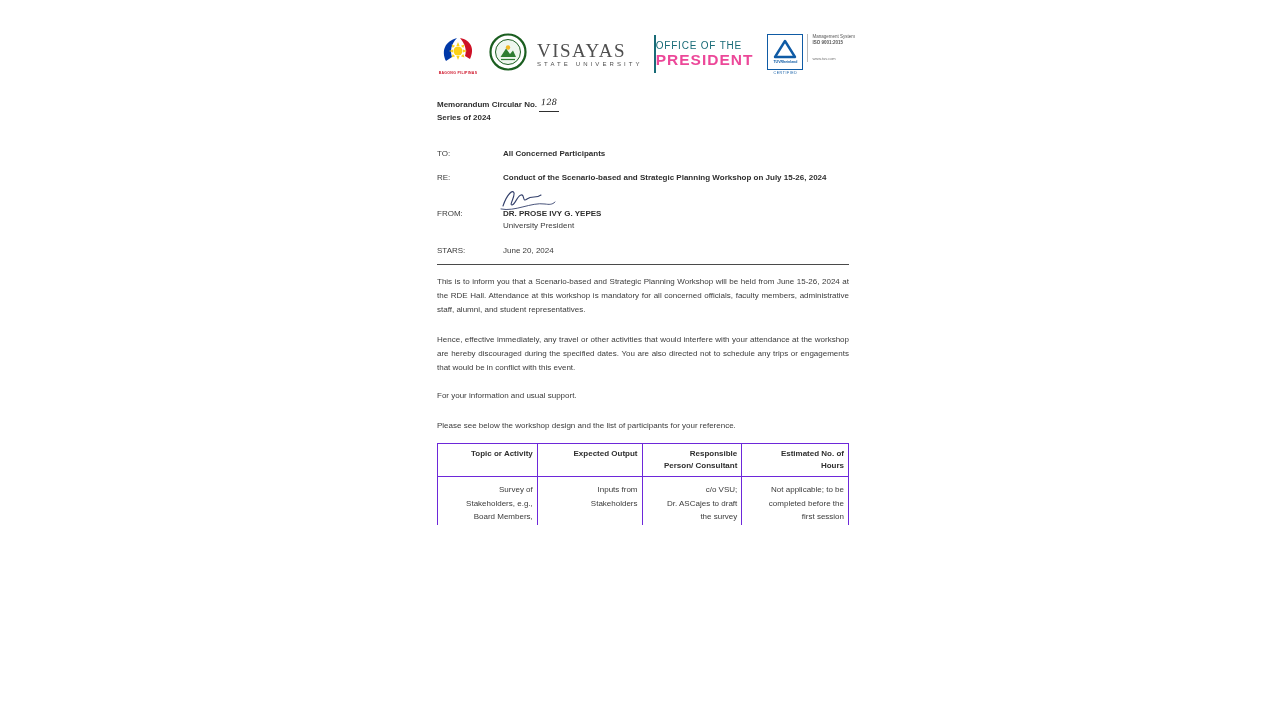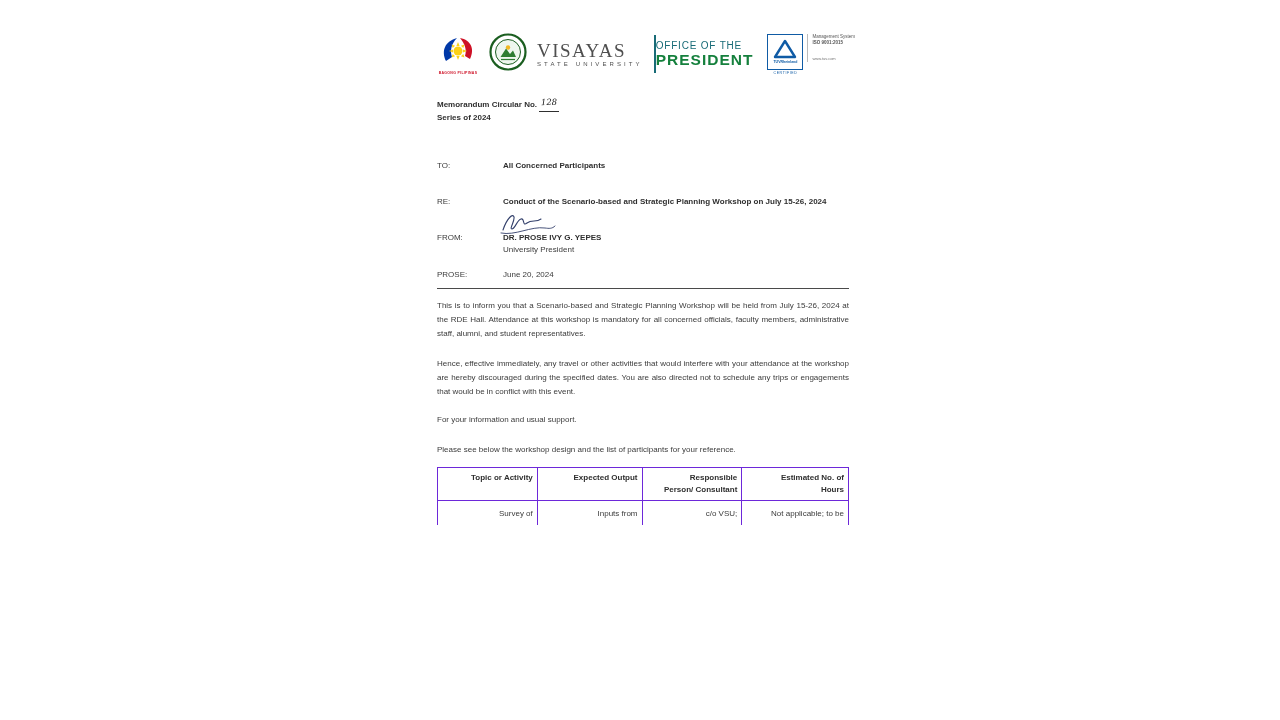--- a/index.html
+++ b/index.html
@@ -12,39 +12,39 @@
   .hdr { display:flex; align-items:center; height:52px; }
   .bagong { width:42px; text-align:center; flex:none; }
   .bagong-txt { font-size:3.5px; font-weight:bold; color:#ce1126; letter-spacing:.3px; margin-top:1px; }
   .seal { flex:none; margin-left:10px; }
   .wordmark { margin-left:10px; flex:none; }
   .wm1 { font-family:"Liberation Serif", serif; font-size:19px; letter-spacing:1.5px; color:#4f4f4f; line-height:19px; }
   .wm2 { font-size:6px; letter-spacing:3.1px; color:#4f4f4f; margin-top:1px; }
   .vdiv { width:2px; height:38px; background:#186b77; margin-left:11px; flex:none; }
   .office { flex:none; }
   .of1 { font-size:10px; letter-spacing:.8px; color:#186b77; line-height:12px; }
-  .of2 { font-size:15.5px; font-weight:bold; letter-spacing:1px; color:#15803d; line-height:16px;text-align:center; }
+  .of2 { font-size:15.5px; font-weight:bold; letter-spacing:1px; color:#ec4899; line-height:16px;text-align:center; }
   .tuv { display:flex; margin-left:14px; align-items:flex-start; flex:none; }
   .tuv-box { width:36px; height:36px; border:1.5px solid #0f5ba5; background:#fff; display:flex; flex-direction:column; align-items:center; justify-content:center; }
   .tuv-name { font-size:3.5px; color:#0f5ba5; font-weight:bold; margin-top:1px; }
   .tuv-cert { font-size:3.5px; color:#0f5ba5; letter-spacing:.6px; text-align:center; margin-top:1px; }
   .tuv-col { margin-left:4px; padding-left:4px; border-left:1px solid #bbb; }
   .tuv-col .t1 { font-size:4.5px; color:#555; line-height:6px; }
   .tuv-col .t2 { font-size:4.5px; color:#555; line-height:6px; font-weight:bold; }
   .tuv-col .t3 { font-size:4px; color:#777; line-height:6px; margin-top:10px; }
 
   
   .memo-head { margin-top:18px; font-size:8px; font-weight:bold; line-height:12px; color:#2f2f2f; }
   .mc-line { display:inline-block; min-width:20px; border-bottom:1px solid #2f2f2f; text-align:center; }
   .handwritten { font-family:"DejaVu Serif", serif; font-style:italic; display:inline-block; transform:rotate(-2deg) translateY(-2px); font-size:8.5px; color:#222; font-weight:normal; }
 
   
   .mrow { display:flex; font-size:8px; line-height:12px; position:relative; }
-  .mrow.to   { margin-top:36px; }
-  .mrow.re   { margin-top:24px;align-items:center; }
+  .mrow.to   { margin-top:24px; }
+  .mrow.re   { margin-top:12px;align-items:center; }
   .mrow.from { margin-top:24px; }
   .mrow.date { margin-top:13px; }
   .mlabel { width:66px; flex:none; color:#3b3b3b; }
   .mval { flex:1; text-align:justify; }
   .bold { font-weight:bold; color:#2f2f2f; }
   .signature { position:absolute; left:62px; top:-21px; }
 
   .rule { margin-top:7px; border-top:1.5px solid #4a4a4a; width:100%; }
 
   
@@ -171,27 +171,27 @@
         </svg>
       </div>
       <div class="mlabel">FROM:</div>
       <div class="mval">
         <div class="bold">DR. PROSE IVY G. YEPES</div>
         <div>University President</div>
       </div>
     </div>
 
     <div class="mrow date">
-      <div class="mlabel">PROSE:</div>
+      <div class="mlabel">STARS:</div>
       <div class="mval">June 20, 2024</div>
     </div>
 
     <div class="rule"></div>
 
-    <p class="para p1">This is to inform you that a Scenario-based and Strategic Planning Workshop will be held from July 15-26, 2024 at the RDE Hall. Attendance at this workshop is mandatory for all concerned officials, faculty members, administrative staff, alumni, and student representatives.</p>
+    <p class="para p1">This is to inform you that a Scenario-based and Strategic Planning Workshop will be held from June 15-26, 2024 at the RDE Hall. Attendance at this workshop is mandatory for all concerned officials, faculty members, administrative staff, alumni, and student representatives.</p>
     <p class="para p2">Hence, effective immediately, any travel or other activities that would interfere with your attendance at the workshop are hereby discouraged during the specified dates. You are also directed not to schedule any trips or engagements that would be in conflict with this event.</p>
     <p class="para p4">For your information and usual support.</p>
     <p class="para p3">Please see below the workshop design and the list of participants for your reference.</p>
 
     <table class="wk">
       <colgroup>
         <col style="width:100px">
           <col style="width:105px">
           <col style="width:100px">
           <col style="width:107px">

